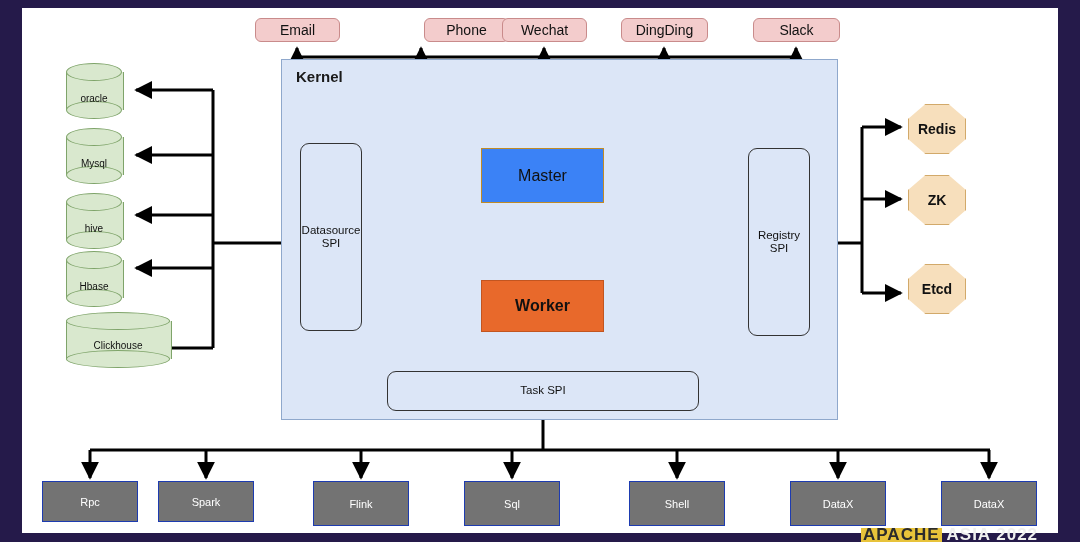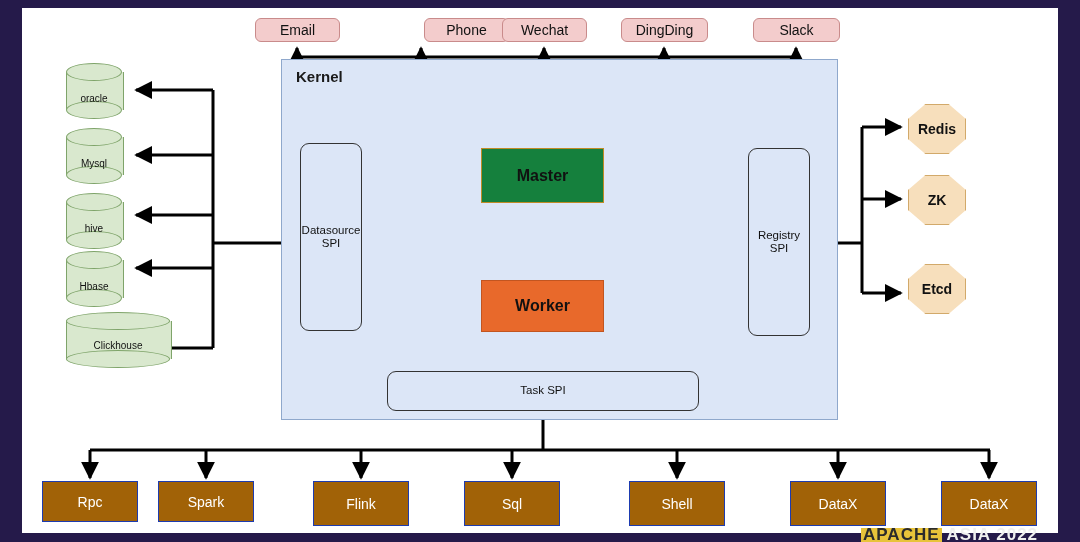--- a/index.html
+++ b/index.html
@@ -30,25 +30,25 @@
     position:absolute;left:296px;top:68px;font-size:15px;font-weight:bold;
     color:#1a1a1a;
   }
   
   .spi{
     background:#DCE6F7;border:1.4px solid #333;border-radius:9px;
     font-size:11.5px;color:#111;line-height:1.15;
   }
   .spi-v{ white-space:nowrap; }
   
-  .master{background:#15803d;border:1px solid #c08b26;font-size:16px;font-weight:bold;color:#111;text-align:right;}
+  .master{background:#3b82f6;border:1px solid #c08b26;font-size:16px;font-weight:normal;color:#111;text-align:right;}
   .worker{background:#E8692B;border:1px solid #c25520;font-size:16px;font-weight:bold;color:#111;}
   
   .task{
-    background:#a16207;border:1px solid #1d3bb0;color:#fff;font-size:14px;
+    background:#737373;border:1px solid #1d3bb0;color:#fff;font-size:11px;
   }
   
   .cyl{position:absolute;}
   .cyl .body{
     position:absolute;left:0;top:9px;width:100%;height:calc(100% - 18px);
     background:#D9E8CE;border-left:1.3px solid #7FA46A;border-right:1.3px solid #7FA46A;
   }
   .cyl .top{
     position:absolute;left:0;top:0;width:100%;height:18px;border-radius:50%;
     background:#D9E8CE;border:1.3px solid #7FA46A;box-sizing:border-box;

